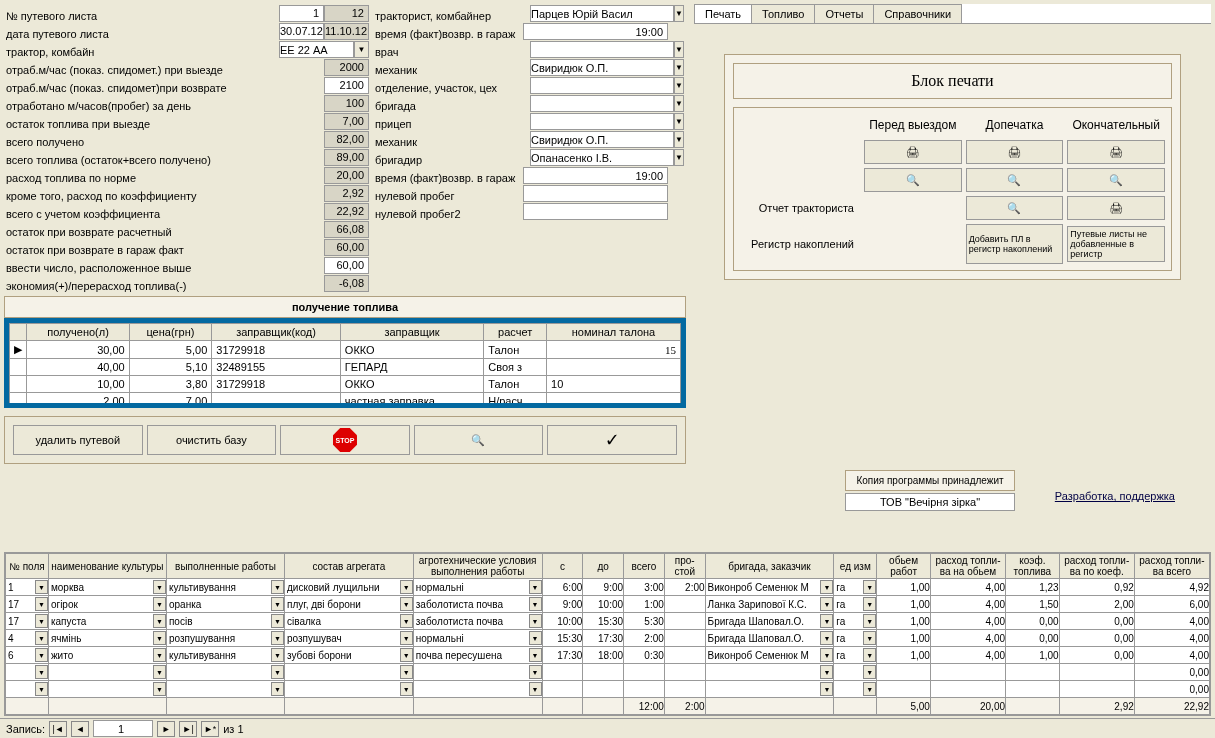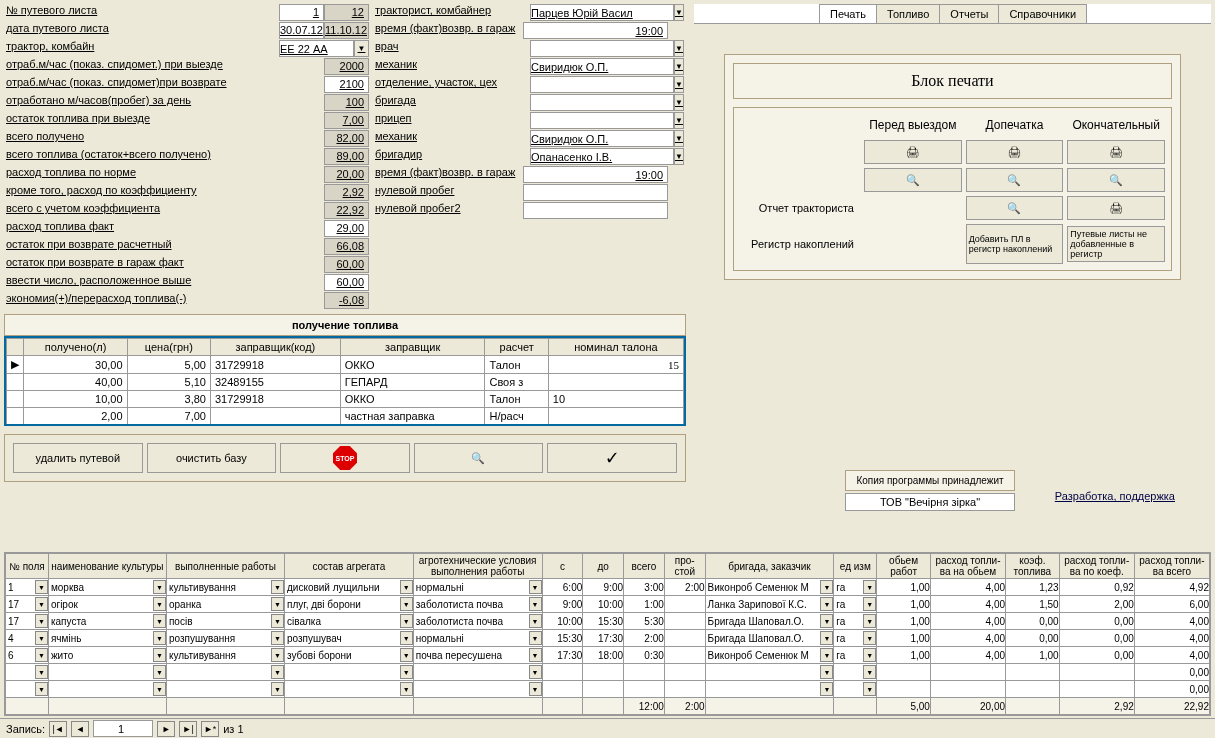--- a/index.html
+++ b/index.html
@@ -2,26 +2,26 @@
 <html><head>
 <meta charset="utf-8">
 <style>
 * { box-sizing: border-box; margin: 0; padding: 0; }
 body { font-family: Tahoma, Arial, sans-serif; font-size: 11px; background: #ece9d8; width: 1215px; height: 738px; overflow: hidden; }
 .app { display: flex; width: 100%; height: 100%; }
 .left-pane { width: 690px; padding: 4px; }
 .right-pane { flex: 1; padding: 4px; }
 .top-forms { display: flex; gap: 4px; }
 .form-col { display: flex; flex-direction: column; gap: 0; }
-.form-row { display: flex; align-items: flex-start; height: 18px; text-decoration: underline; }
+.form-row { display: flex; align-items: flex-end; height: 18px; }
 .lbl { flex: 1; font-size: 11px; padding-left: 2px; }
 .val { width: 45px; text-align: right; padding-right: 4px; border: 1px solid #999; background: #fff; height: 17px; line-height: 15px; font-size: 11px; }
 .val.gray { background: #d8d5c6; }
 .combo { border: 1px solid #999; background: #fff; height: 17px; font-size: 11px; margin-left: 7px; }
-.tabs { display: flex; border-bottom: 1px solid #999; background: #fff; justify-content: center; }
+.tabs { display: flex; border-bottom: 1px solid #999; background: #fff; }
 .tab { padding: 3px 10px; border: 1px solid #999; border-bottom: none; background: #ece9d8; font-size: 11px; cursor: pointer; margin-right: -1px; }
 .tab.active { background: #fff; }
 .print-block { margin: 30px 30px 10px 30px; border: 1px solid #b0a080; padding: 8px; background: #f5f2e8; }
 .print-title { text-align: center; font-size: 16px; font-family: 'Times New Roman', serif; padding: 8px; border: 1px solid #b0a080; margin-bottom: 8px; }
 .print-grid { display: grid; grid-template-columns: 120px 1fr 1fr 1fr; gap: 4px; align-items: center; border: 1px solid #b0a080; padding: 6px; }
 .print-hdr { text-align: center; font-size: 12px; padding: 4px; }
 .print-btn { border: 1px solid #999; background: #ece9d8; height: 24px; display: flex; align-items: center; justify-content: center; cursor: pointer; }
 .print-lbl { text-align: right; padding-right: 6px; font-size: 11px; }
 .section-hdr { text-align: center; font-weight: bold; padding: 4px; background: #f5f2e8; border: 1px solid #b0a080; margin-top: 4px; }
 .fuel-table { width: 100%; border-collapse: collapse; font-size: 11px; }
@@ -42,21 +42,21 @@
 .status-bar { position: absolute; left: 0; bottom: 0; right: 0; height: 20px; background: #ece9d8; border-top: 1px solid #999; display: flex; align-items: center; padding: 0 6px; gap: 4px; font-size: 11px; }
 .nav-btn { width: 18px; height: 16px; border: 1px solid #888; background: #ece9d8; display: flex; align-items: center; justify-content: center; font-size: 9px; cursor: pointer; }
 .owner-box { position: absolute; right: 200px; top: 470px; width: 170px; margin-left: 39px; }
 .owner-lbl { border: 1px solid #b0a080; padding: 4px; text-align: center; font-size: 10px; background: #f5f2e8; }
 .owner-name { border: 1px solid #999; background: #fff; padding: 2px; text-align: center; margin-top: 2px; }
 .link { color: #004; text-decoration: underline; cursor: pointer; position: absolute; right: 40px; top: 490px; font-size: 11px; }
 .right-col2 { width: 295px; }
 .right-col2 .form-row .lbl { width: 150px; flex: none; }
 .right-col2 .combo, .right-col2 .val { flex: 1; width: auto; }
 .dd-btn { width: 15px; height: 17px; border: 1px solid #999; background: #ece9d8; font-size: 8px; display: flex; align-items: center; justify-content: center; cursor: pointer; }
-.fuel-wrap { height: 90px; overflow: auto; border: 2px solid #0369a1; }
+.fuel-wrap { height: 90px; overflow: auto; border: 5px solid #0369a1; }
 </style>
 </head>
 <body>
 
 <div class="app">
   <div class="left-pane">
     <div class="top-forms">
       <div class="form-col" id="left-form" style="width:365px;">
           <div class="form-row">
             <div class="lbl">№ путевого листа</div>
@@ -109,24 +109,20 @@
           </div>
           <div class="form-row">
             <div class="lbl">кроме того, расход по коэффициенту</div>
             <div style="width: 45px;"></div>
             <div class="val gray">2,92</div>
           </div>
           <div class="form-row">
             <div class="lbl">всего с учетом коэффициента</div>
             <div style="width: 45px;"></div>
             <div class="val gray">22,92</div>
-          </div>
-          <div class="form-row">
-            <div class="lbl">расход топлива факт</div>
-            <div class="val">29,00</div>
           </div>
           <div class="form-row">
             <div class="lbl">остаток при возврате расчетный</div>
             <div style="width: 45px;"></div>
             <div class="val gray">66,08</div>
           </div>
           <div class="form-row">
             <div class="lbl">остаток при возврате в гараж  факт</div>
             <div style="width: 45px;"></div>
             <div class="val gray">60,00</div>

